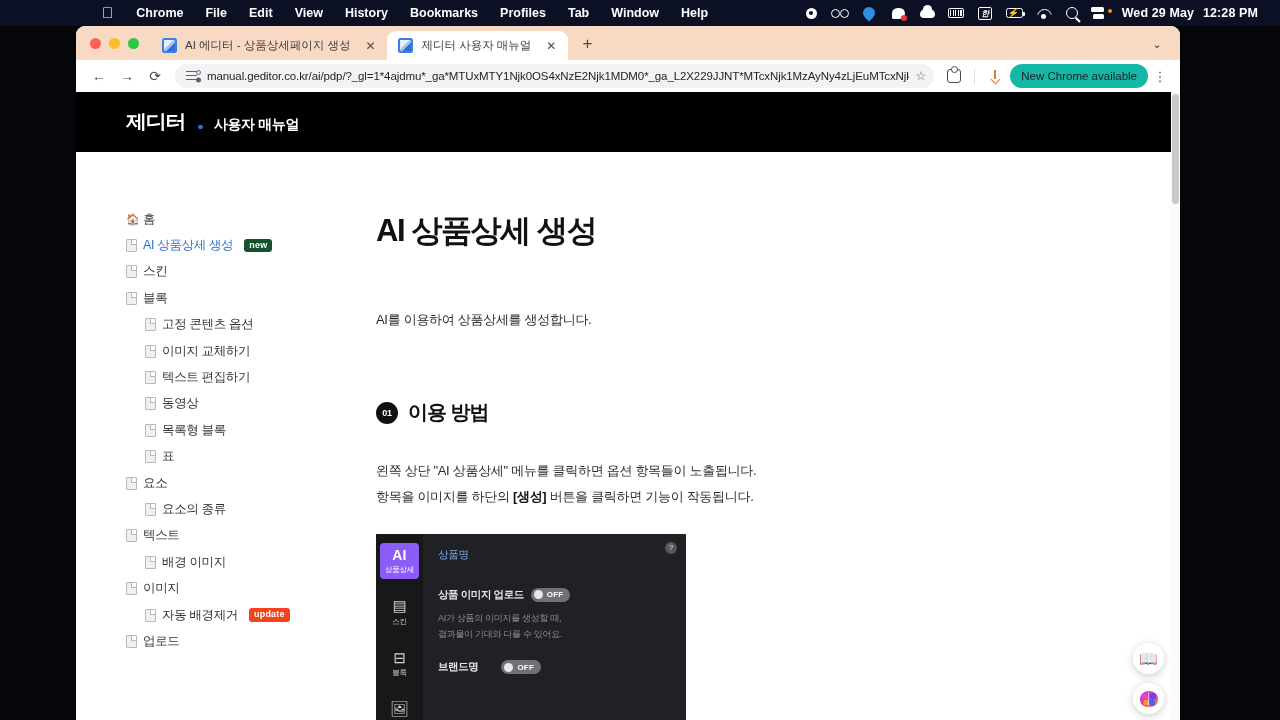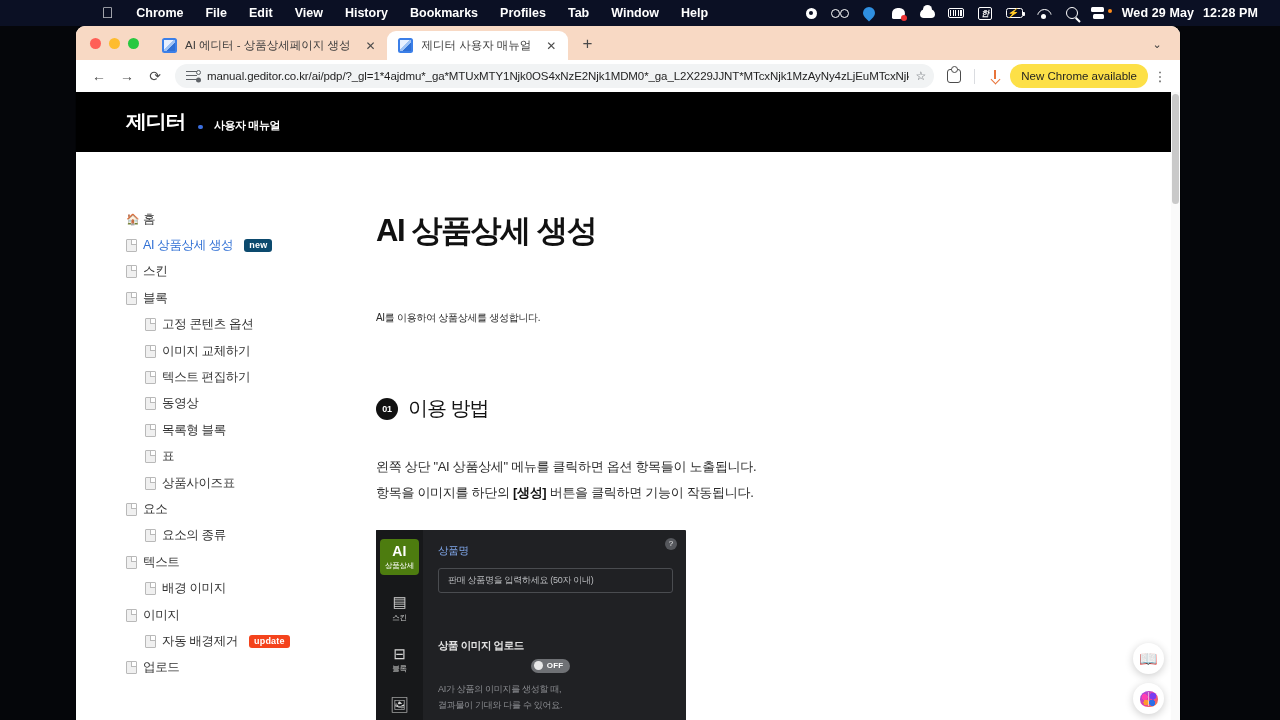--- a/index.html
+++ b/index.html
@@ -117,21 +117,21 @@
     display:flex; align-items:center; padding:0 8px 0 11px; margin:0 5px;
     font-size:11.5px; color:#1f1f1f; overflow:hidden; gap:7px;
   }
   .omni-icon { width:14px;height:13px;flex:0 0 14px;position:relative; }
   .omni-icon::before{content:"";position:absolute;left:0;top:1px;width:11px;height:1.4px;background:#5f6368;box-shadow:0 4px 0 #5f6368,0 8px 0 #5f6368;}
   .omni-icon::after{content:"";position:absolute;left:10px;top:0;width:3.4px;height:3.4px;border:1.2px solid #5f6368;border-radius:50%;box-shadow:0 7.4px 0 #5f6368;}
   .omni-url { flex:1; white-space:nowrap; overflow:hidden; letter-spacing:-.1px; }
   .omni-star { font-size:12px; color:#5f6368; flex:0 0 auto; }
   .tb-sep { width:1px;height:15px;background:#dadce0;margin:0 5px; }
   .tb-update {
-    height:24px; background:#fde047; color:#1f1f1f; border-radius:13px;
+    height:24px; background:#14b8a6; color:#1f1f1f; border-radius:13px;
     display:flex; align-items:center; padding:0 11px; font-size:11.5px; white-space:nowrap;
   }
   .tb-menu { width:20px;height:26px;display:flex;align-items:center;justify-content:center;font-size:13px;color:#4b4b4b;letter-spacing:0;}
   .ic-ext{width:14px;height:14px;border:1.5px solid #4b4b4b;border-radius:3px;position:relative;}
   .ic-ext::after{content:"";position:absolute;left:3px;top:-4px;width:5px;height:5px;border:1.5px solid #4b4b4b;border-radius:50%;background:#fff;}
   .ic-dl{width:12px;height:13px;position:relative;}
   .ic-dl::before{content:"";position:absolute;left:5px;top:0;width:1.6px;height:9px;background:#e8743a;}
   .ic-dl::after{content:"";position:absolute;left:2.4px;top:6px;width:6px;height:6px;border-right:1.6px solid #e8743a;border-bottom:1.6px solid #e8743a;transform:rotate(45deg);}
 
   
@@ -140,21 +140,21 @@
     height:60px; background:#000; display:flex; align-items:center;
     padding-left:50px;
   }
   .logo-wrap { display:flex; align-items:baseline; gap:11px; }
   .logo-mark {
     font-family:"DejaVu Sans", sans-serif;
     font-size:21px; font-weight:bold; color:#fff; letter-spacing:-1.2px;
     transform:scaleY(.92);
   }
   .logo-dot { width:4.5px;height:4.5px;border-radius:50%;background:#3b6fe0;display:inline-block;margin-left:2px;}
-  .logo-sub { font-size:11px; font-weight:bold; color:#fff; letter-spacing:-.4px; }
+  .logo-sub { font-size:14px; font-weight:bold; color:#fff; letter-spacing:-.4px; }
 
   .page-body { display:flex; height:568px; }
   .sidebar {
     width:300px; flex:0 0 300px; padding:54px 0 0 50px;
     font-size:12.5px; color:#333;
   }
   .nav-item { display:flex; align-items:center; gap:6px; height:26.4px; white-space:nowrap; }
   .nav-item.sub { padding-left:19px; }
   .nav-item .label { letter-spacing:-.35px; }
   .nav-item.active .label { color:#2f6fd4; }
@@ -171,61 +171,61 @@
     font-size:9px; font-weight:bold; color:#fff; border-radius:3px;
     padding:2px 5px 2.5px; line-height:1; letter-spacing:.2px; margin-left:5px;
     font-family:"Liberation Sans", sans-serif;
   }
 
   .content { flex:1; padding:60px 40px 0 0; min-width:0; }
   .h1 {
     font-size:31px; font-weight:bold; color:#111; letter-spacing:-1.4px;
     line-height:1.2;
   }
-  .lede { margin-top:62px; font-size:10px; color:#2b2b2b; letter-spacing:-.3px; }
+  .lede { margin-top:62px; font-size:13px; color:#2b2b2b; letter-spacing:-.3px; }
   .h2-row { display:flex; align-items:center; gap:10px; margin-top:70px; }
   .num-badge {
     width:22px;height:22px;border-radius:50%;background:#111;color:#fff;
     font-size:9px; font-weight:bold; display:flex;align-items:center;justify-content:center;
     flex:0 0 22px; letter-spacing:-.2px;
   }
-  .h2 { font-size:20px; font-weight:normal; color:#111; letter-spacing:-1px; }
+  .h2 { font-size:20px; font-weight:bold; color:#111; letter-spacing:-1px; }
   .para { margin-top:32px; font-size:13px; color:#2b2b2b; letter-spacing:-.3px; line-height:1.95; }
   .para b { font-weight:bold; color:#111; }
 
   
   .shot {
     margin-top:25px; width:310px; height:230px; background:#202124;
     display:flex; overflow:hidden; position:relative; border-radius:1px;
   }
   .shot-rail { width:47px; flex:0 0 47px; background:#17181a; padding-top:9px; }
   .rail-item {
     width:39px; margin:0 auto 14px; border-radius:4px; text-align:center;
     padding:5px 0 4px; color:#cfcfcf;
   }
-  .rail-item.on { background:#4d7c0f; color:#fff; }
+  .rail-item.on { background:#8b5cf6; color:#fff; }
   .rail-big { font-size:14px; font-weight:bold; line-height:1.1; letter-spacing:.3px; }
   .rail-small { font-size:7.5px; margin-top:2px; letter-spacing:-.3px; }
   .rail-glyph { font-size:15px; line-height:1.1; color:#d5d5d5; }
   .shot-main { flex:1; padding:14px 13px 0 15px; position:relative; }
   .shot-help {
     position:absolute; right:9px; top:8px; width:12px;height:12px;border-radius:50%;
     background:#55575c; color:#e6e6e6; font-size:8px; display:flex;align-items:center;justify-content:center;
   }
   .shot-label { font-size:10.5px; color:#7fa6e8; letter-spacing:-.3px; }
   .shot-input {
     margin-top:10px; height:25px; border:1px solid #4a4c50; border-radius:3px;
     display:flex; align-items:center; padding:0 9px;
     font-size:9px; color:#b9bbbe; letter-spacing:-.3px;
   }
   .shot-row { display:flex; align-items:center; gap:7px; margin-top:26px; }
   .shot-rowlabel { font-size:10.5px; color:#e3e3e3; letter-spacing:-.4px; font-weight:bold; }
   .toggle {
     display:flex; align-items:center; gap:4px; background:#6f7175;
-    border-radius:9px; padding:2px 7px 2px 3px; height:14px;margin-top:40px;
+    border-radius:9px; padding:2px 7px 2px 3px; height:14px;
   }
   .toggle .knob { width:9px;height:9px;border-radius:50%;background:#e8e8e8; }
   .toggle .tl-txt { font-size:8px; color:#fff; font-weight:bold; letter-spacing:.2px; }
   .shot-note { margin-top:9px; font-size:9px; color:#8b8d91; line-height:1.75; letter-spacing:-.3px; }
   .shot-row2 { display:flex; align-items:center; gap:23px; margin-top:18px; }
 
   
   .fab-col { position:absolute; right:16px; bottom:6px; display:flex; flex-direction:column; gap:9px; z-index:5;}
   .fab {
     width:31px;height:31px;border-radius:50%;background:#fff;
@@ -375,21 +375,21 @@
       <div class="page-body">
 
         <nav class="sidebar" id="sidebar">
             <div class="nav-item">
               <span class="nav-ico home">🏠</span>
               <span class="label">홈</span>
             </div>
             <div class="nav-item active">
               <span class="nav-ico page"></span>
               <span class="label">AI 상품상세 생성</span>
-              <span class="badge" style="background: #0c4a6e;">new</span>
+              <span class="badge" style="background: #14532d;">new</span>
             </div>
             <div class="nav-item">
               <span class="nav-ico page"></span>
               <span class="label">스킨</span>
             </div>
             <div class="nav-item">
               <span class="nav-ico page"></span>
               <span class="label">블록</span>
             </div>
             <div class="nav-item sub">
@@ -408,24 +408,20 @@
               <span class="nav-ico page"></span>
               <span class="label">동영상</span>
             </div>
             <div class="nav-item sub">
               <span class="nav-ico page"></span>
               <span class="label">목록형 블록</span>
             </div>
             <div class="nav-item sub">
               <span class="nav-ico page"></span>
               <span class="label">표</span>
-            </div>
-            <div class="nav-item sub">
-              <span class="nav-ico page"></span>
-              <span class="label">상품사이즈표</span>
             </div>
             <div class="nav-item">
               <span class="nav-ico page"></span>
               <span class="label">요소</span>
             </div>
             <div class="nav-item sub">
               <span class="nav-ico page"></span>
               <span class="label">요소의 종류</span>
             </div>
             <div class="nav-item">
@@ -479,21 +475,20 @@
                 <div class="rail-glyph">⊟</div>
                 <div class="rail-small">블록</div>
               </div>
               <div class="rail-item">
                 <div class="rail-glyph">🖼</div>
               </div>
             </div>
             <div class="shot-main">
               <div class="shot-help">?</div>
               <div class="shot-label">상품명</div>
-              <div class="shot-input">판매 상품명을 입력하세요 (50자 이내)</div>
               <div class="shot-row">
                 <span class="shot-rowlabel">상품 이미지 업로드</span>
                 <span class="toggle">
                   <span class="knob"></span>
                   <span class="tl-txt">OFF</span>
                 </span>
               </div>
               <div class="shot-note">
                 <span>AI가 상품의 이미지를 생성할 때,</span><br>
                 <span>결과물이 기대와 다를 수 있어요.</span>

